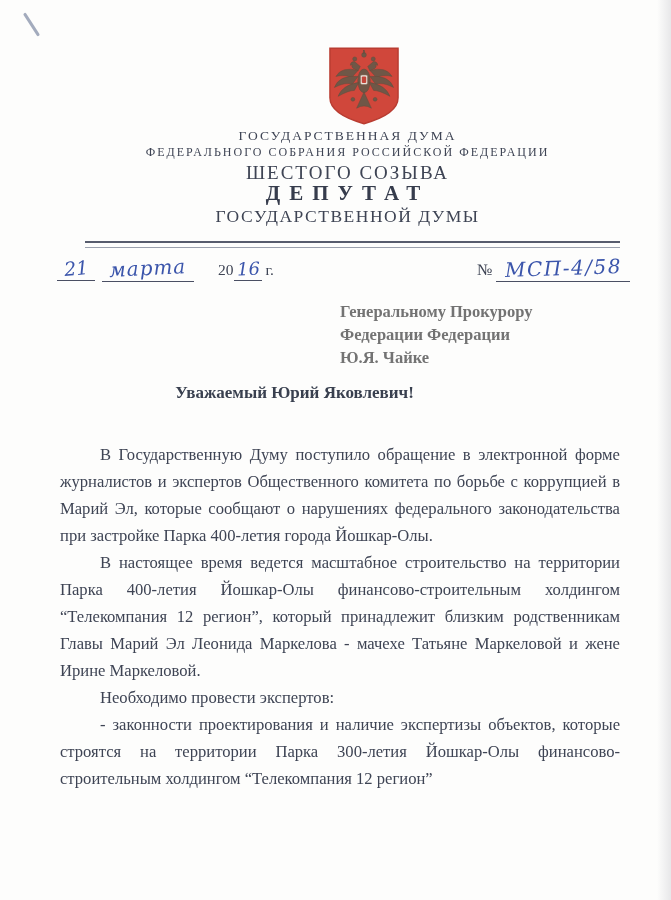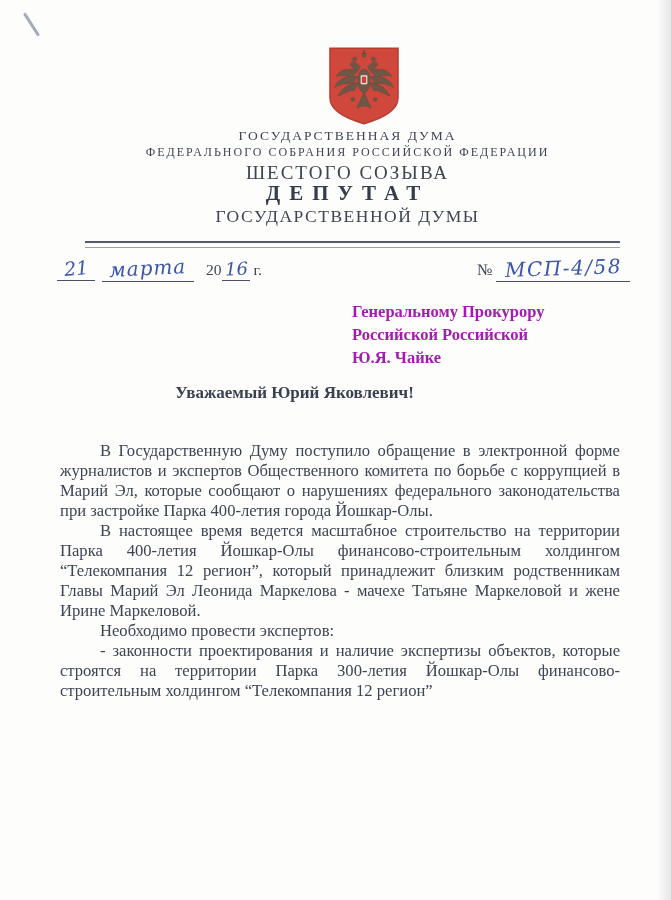--- a/index.html
+++ b/index.html
@@ -39,30 +39,30 @@
   .seg-year{min-width:22px;}
   .seg-num{min-width:128px;margin-left:4px;}
   .hw{
     display:inline-block;font-family:"DejaVu Serif", serif;font-style:italic;
     color:#3b55ab;font-weight:500;
   }
   .hw-day{font-size:19px;transform:rotate(-5deg);}
   .hw-month{font-size:20px;transform:rotate(-3deg);letter-spacing:1px;}
   .hw-year{font-size:18px;transform:rotate(-2deg);}
   .hw-num{font-size:20px;transform:rotate(-2deg);letter-spacing:1.5px;}
-  .printed-20{margin-left:12px;}
+  .printed-20{margin-left:24px;}
   .printed-g{margin-left:3px;}
   
-  .addr{position:absolute;left:352px;top:300px;font-weight:bold;font-size:16.5px;line-height:23px;color:#a21caf;}
+  .addr{position:absolute;left:340px;top:300px;font-weight:bold;font-size:16.5px;line-height:23px;color:#737373;}
   
   .salut{position:absolute;left:0;top:383px;width:589px;text-align:center;font-weight:bold;font-size:17px;color:#39404f;}
   
   .body{
     position:absolute;left:60px;top:441px;width:560px;
-    font-size:16.6px;line-height:20px;text-align:justify;color:#3e4454;
+    font-size:16.6px;line-height:27px;text-align:justify;color:#3e4454;
   }
   .body p{margin:0;text-indent:40px;}
 </style>
 </head>
 <body>
 
 <div class="page">
 
   <div class="mark-diag"></div>
   <div class="edge-strip"></div>
@@ -109,21 +109,21 @@
     <span class="printed-g">г.</span>
   </div>
 
   <div class="numline">
     <span>№</span>
     <span class="seg seg-num"><span class="hw hw-num">МСП-4/58</span></span>
   </div>
 
   <div class="addr">
     <div>Генеральному Прокурору</div>
-    <div>Российской Российской</div>
+    <div>Федерации Федерации</div>
     <div>Ю.Я. Чайке</div>
   </div>
 
   <div class="salut">Уважаемый Юрий Яковлевич!</div>
 
   <div class="body">
     <p>В Государственную Думу поступило обращение в электронной форме журналистов и экспертов Общественного комитета по борьбе с коррупцией в Марий Эл, которые сообщают о нарушениях федерального законодательства при застройке Парка 400-летия города Йошкар-Олы.</p>
     <p>В настоящее время ведется масштабное строительство на территории Парка 400-летия Йошкар-Олы финансово-строительным холдингом “Телекомпания 12 регион”, который принадлежит близким родственникам Главы Марий Эл Леонида Маркелова - мачехе Татьяне Маркеловой и жене Ирине Маркеловой.</p>
     <p>Необходимо провести экспертов:</p>
     <p>- законности проектирования и наличие экспертизы объектов, которые строятся на территории Парка 300-летия Йошкар-Олы финансово-строительным холдингом “Телекомпания 12 регион”</p>

